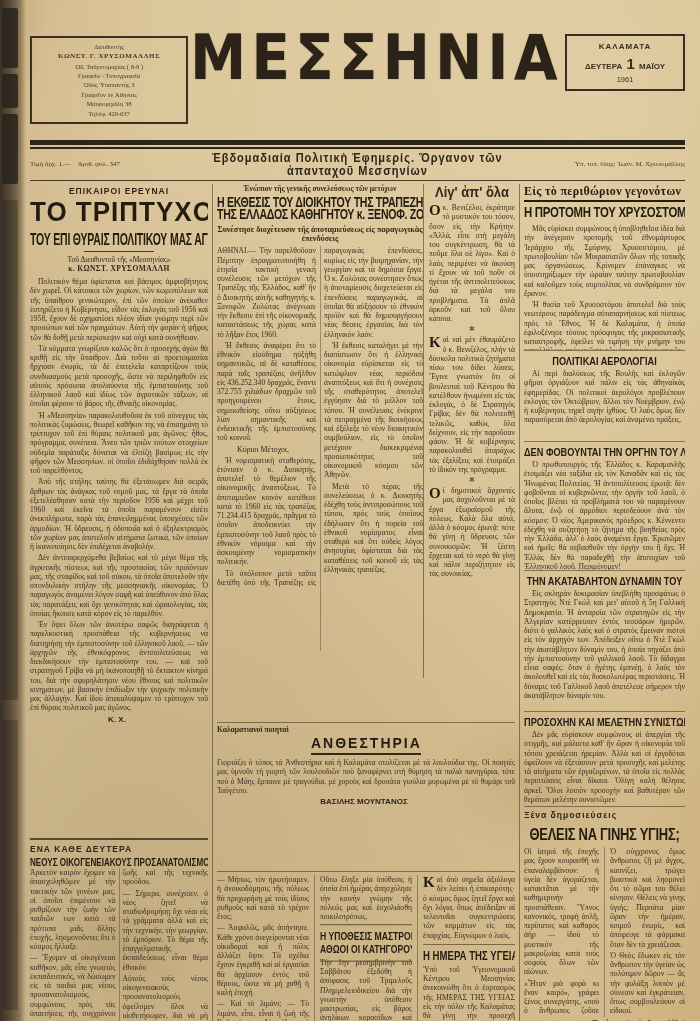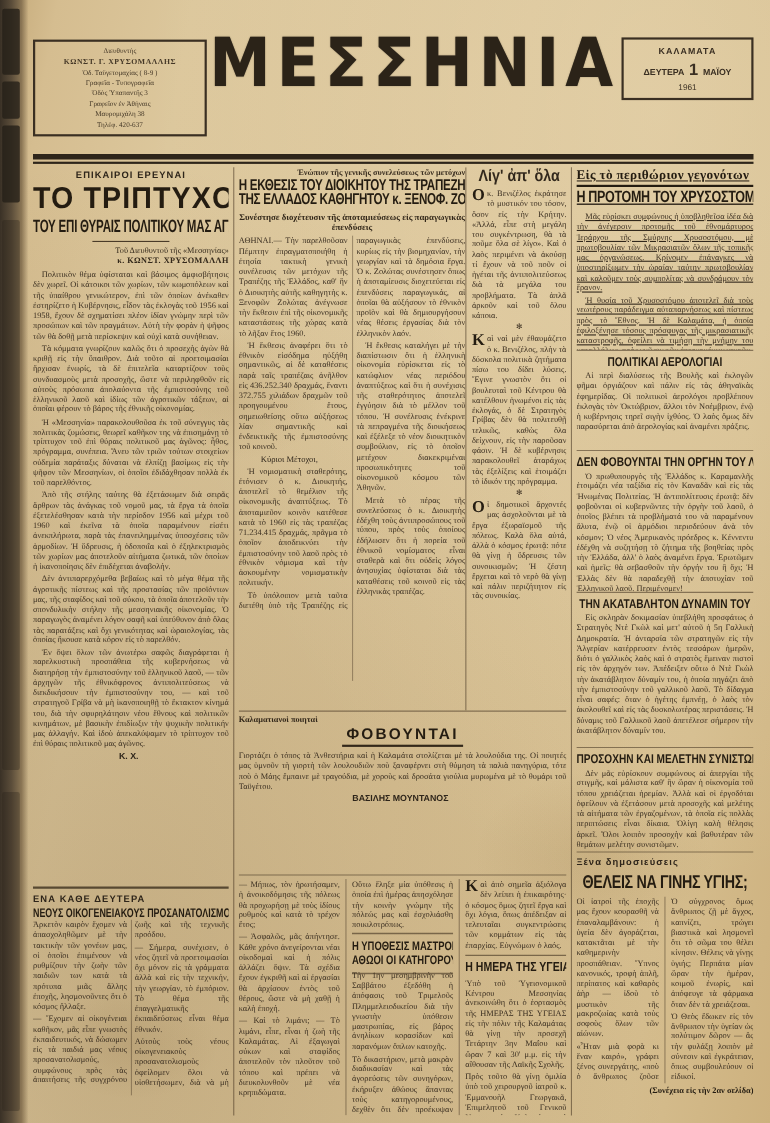--- a/index.html
+++ b/index.html
@@ -59,57 +59,57 @@
   .sig{font-family:"Liberation Sans",sans-serif;font-weight:bold;font-size:8px;text-align:center;margin:2px 4px 2px 0;color:#2e251a;}
   .kicker{font-family:"Liberation Sans",sans-serif;font-weight:bold;font-size:8.5px;letter-spacing:1px;color:#2e251a;}
   .hl{font-family:"Liberation Sans",sans-serif;font-weight:bold;color:#241c11;text-align:center;white-space:nowrap;overflow:hidden;}
   .hrule{border-top:1px solid rgba(64,48,30,.6);margin:4px 0;}
   .hrule2{border-top:2px solid rgba(50,38,22,.75);margin:4px 0;}
 
   
   .c1 .kick{ text-align:center;margin-top:2px;}
   .hl-tri1{font-size:26px;letter-spacing:1px;transform:scaleY(1.05);margin-top:1px;}
   .hl-tri2{font-size:10.5px;transform:scaleY(1.55);transform-origin:top;margin:1px 0 10px;letter-spacing:-.2px;}
-  .byline{ text-align:right;font-size:7.5px;margin:2px 0 4px;color:#33281a;}
+  .byline{ text-align:center;font-size:7.5px;margin:2px 0 4px;color:#33281a;}
   .byline .n{font-weight:bold;font-family:Liberation Serif, serif;font-size:7.5px;letter-spacing:.4px;}
   .byline-rule{width:70px;border-top:1px solid #4a3b28;margin:0 auto 3px;}
   .art1{height:650px;overflow:hidden;}
   .art2 .twocol{column-count:2;column-gap:7px;column-rule:1px solid rgba(64,48,30,.4);height:160px;overflow:hidden;margin-top:3px;}
   .hl-fam{font-size:8.1px;transform:scaleY(1.4);transform-origin:top left;margin-top:2px;}
 
   
   .band1{height:494px;display:flex;overflow:hidden;}
   .zol{width:206px;overflow:hidden;}
-  .zol .kick{font-size:7.5px;text-align:right;font-weight:bold;color:#3a2e20;}
+  .zol .kick{font-size:7.5px;text-align:center;font-weight:bold;color:#3a2e20;}
   .hl-zol{font-size:10.6px;transform:scaleY(1.35);transform-origin:top;line-height:1.15;letter-spacing:-.3px;}
   .subhead{font-size:8px;font-weight:bold;text-align:center;margin:8px 0 3px;color:#33281a;}
   .zol .twocol{column-count:2;column-gap:8px;column-rule:1px solid rgba(64,48,30,.4);height:405px;overflow:hidden;}
   .salut{font-weight:normal;font-size:7.8px;margin:2px 12px;text-indent:8px;}
 
   
   .lil{flex:1;border-left:1px solid rgba(64,48,30,.55);padding-left:5px;overflow:hidden;}
   .hl-lil{font-family:"Liberation Sans",sans-serif;font-weight:bold;font-size:13px;text-align:center;transform:scaleY(1.15);margin:0 0 4px;}
   .dropcap{float:left;font-size:15px;font-weight:bold;line-height:.85;padding:1px 2px 0 0;color:#241c11;}
   .starsep{text-align:center;font-size:7px;color:#3a2e20;margin:2px 0;}
 
   
-  .band2{height:146px;border-top:1px solid rgba(64,48,30,.55);padding-top:2px;overflow:hidden;}
+  .band2{height:146px;border-top:1px solid rgba(64,48,30,.55);padding-top:2px;overflow:hidden;margin-top:44px;}
   .lbl{font-size:7.5px;font-weight:bold;color:#33281a;}
   .hl-anth{display:block;width:110px;margin:1px auto 3px;font-size:14px;letter-spacing:2px;border-bottom:2px solid #33281a;padding-bottom:2px;}
 
   
   .band3{flex:1;display:flex;border-top:1px solid rgba(64,48,30,.55);padding-top:3px;overflow:hidden;}
   .b3col{flex:1;overflow:hidden;}
   .b3col + .b3col{border-left:1px solid rgba(64,48,30,.45);padding-left:5px;margin-left:5px;}
   .hl-small{font-size:8.6px;transform:scaleY(1.3);transform-origin:top;line-height:1.2;margin:3px 0 5px;border-top:1px solid rgba(64,48,30,.6);border-bottom:1px solid rgba(64,48,30,.6);padding:3px 0;}
   .hl-med{font-size:9.6px;transform:scaleY(1.25);transform-origin:top;margin:3px 0 5px;}
 
   
   .sec{overflow:hidden;}
-  .sec-protomi{height:166px;text-decoration:underline;}
+  .sec-protomi{height:166px;}
   .kickbar{font-size:12px;font-weight:bold;color:#241c11;border-bottom:2px solid #241c11;padding-bottom:1px;margin-bottom:2px;letter-spacing:.3px;white-space:nowrap;overflow:hidden;font-family:"Liberation Serif",serif;}
   .hl-r{font-size:11.4px;transform:scaleY(1.3);transform-origin:top left;text-align:left;margin:2px 0 8px;letter-spacing:-.3px;}
   .sec-aero{height:88px;border-top:1px solid rgba(64,48,30,.55);padding-top:2px;}
   .hl-r2{font-size:9.2px;transform:scaleY(1.25);transform-origin:top;margin:2px 0 4px;}
   .sec-orgi{height:126px;border-top:1px solid rgba(64,48,30,.55);padding-top:2px;}
   .sec-dyn{height:138px;border-top:1px solid rgba(64,48,30,.55);padding-top:2px;}
   .sec-pros{height:92px;border-top:1px solid rgba(64,48,30,.55);padding-top:2px;}
   .sec-ygies{height:246px;border-top:1px solid rgba(64,48,30,.55);padding-top:3px;}
   .yg2{display:flex;height:170px;overflow:hidden;}
   .yg2 .ycol{flex:1;overflow:hidden;}
@@ -157,20 +157,28 @@
         <div class="city">ΚΑΛΑΜΑΤΑ</div>
         <div class="dateline">
           <span>ΔΕΥΤΕΡΑ</span>
           <span class="num">1</span>
           <span>ΜΑΪΟΥ</span>
         </div>
         <div class="year">1961</div>
       </div>
     </div>
     <div class="mastrule"></div>
+    <div class="subtitlebar">
+      <div class="left">
+        <span>Τιμὴ δρχ. 1.—</span>&nbsp;&nbsp;&nbsp;
+        <span>Ἀριθ. φύλ. 347</span>
+      </div>
+      <div class="center">Ἑβδομαδιαία Πολιτικὴ Ἐφημερίς. Ὄργανον τῶν ἀπανταχοῦ Μεσσηνίων</div>
+      <div class="right">Ὑπ. τυπ. ὕλης: Ἰωάν. Μ. Χρυσομάλλης</div>
+    </div>
 
     <div class="columns">
 
       <div class="strip c1">
         <article class="art1">
           <div class="kick kicker">ΕΠΙΚΑΙΡΟΙ ΕΡΕΥΝΑΙ</div>
           <div class="hl hl-tri1">ΤΟ ΤΡΙΠΤΥΧΟΝ</div>
           <div class="hl hl-tri2">ΤΟΥ ΕΠΙ ΘΥΡΑΙΣ ΠΟΛΙΤΙΚΟΥ ΜΑΣ ΑΓΩΝΟΣ</div>
           <div class="byline-rule"></div>
           <div class="byline">
@@ -185,21 +193,21 @@
           <p class="b">Ἐν ὄψει ὅλων τῶν ἀνωτέρω σαφῶς διαγράφεται ἡ παρελκυστικὴ προσπάθεια τῆς κυβερνήσεως νὰ διατηρήσῃ τὴν ἐμπιστοσύνην τοῦ ἑλληνικοῦ λαοῦ, — τῶν ἀρχηγῶν τῆς ἐθνικόφρονος ἀντιπολιτεύσεως νὰ διεκδικήσουν τὴν ἐμπιστοσύνην του, — καὶ τοῦ στρατηγοῦ Γρίβα νὰ μὴ ἱκανοποιηθῇ τὸ ἔκτακτον κίνημά του, διὰ τὴν σφυρηλάτησιν νέου ἔθνους καὶ πολιτικῶν κινημάτων, μὲ βασικὴν ἐπιδίωξιν τὴν ψυχικὴν πολιτικήν μας ἀλλαγήν. Καὶ ἰδοὺ ἀπεκαλύψαμεν τὸ τρίπτυχον τοῦ ἐπὶ θύραις πολιτικοῦ μας ἀγῶνος.</p>
           <div class="sig">Κ. Χ.</div>
         </article>
         <div class="hrule2"></div>
         <article class="art2">
           <div class="kicker">ΕΝΑ ΚΑΘΕ ΔΕΥΤΕΡΑ</div>
           <div class="hl hl-fam">ΝΕΟΥΣ ΟΙΚΟΓΕΝΕΙΑΚΟΥΣ ΠΡΟΣΑΝΑΤΟΛΙΣΜΟΥΣ</div>
           <div class="twocol">
             <p class="b noind">Ἀρκετὸν καιρὸν ἔχομεν νὰ ἀπασχοληθῶμεν μὲ τὴν τακτικὴν τῶν γονέων μας, οἱ ὁποῖοι ἐπιμένουν νὰ ρυθμίζουν τὴν ζωὴν τῶν παιδιῶν των κατὰ τὰ πρότυπα μιᾶς ἄλλης ἐποχῆς, λησμονοῦντες ὅτι ὁ κόσμος ἤλλαξε.</p>
             <p class="b noind">— Ἔχομεν αἱ οἰκογένειαι καθῆκον, μᾶς εἶπε γνωστὸς ἐκπαιδευτικός, νὰ δώσωμεν εἰς τὰ παιδιά μας νέους προσανατολισμούς, συμφώνους πρὸς τὰς ἀπαιτήσεις τῆς συγχρόνου ζωῆς καὶ τῆς τεχνικῆς προόδου.</p>
-            <p class="b noind">— Σήμερα, συνέχισεν, ὁ νέος ζητεῖ νὰ προετοιμασίαι ὄχι μόνον εἰς τὰ γράμματα ἀλλὰ καὶ εἰς τὴν τεχνικήν, τὴν γεωργίαν, τὸ ἐμπόριον. Τὸ θέμα τῆς ἐπαγγελματικῆς ἐκπαιδεύσεως εἶναι θέμα ἐθνικόν.</p>
+            <p class="b noind">— Σήμερα, συνέχισεν, ὁ νέος ζητεῖ νὰ σταδιοδρομήσῃ ὄχι νέαι εἰς τὰ γράμματα ἀλλὰ καὶ εἰς τὴν τεχνικήν, τὴν γεωργίαν, τὸ ἐμπόριον. Τὸ θέμα τῆς ἐπαγγελματικῆς ἐκπαιδεύσεως εἶναι θέμα ἐθνικόν.</p>
             <p class="b noind">Αὐτοὺς τοὺς νέους οἰκογενειακοὺς προσανατολισμοὺς ὀφείλομεν ὅλοι νὰ υἱοθετήσωμεν, διὰ νὰ μὴ μείνῃ ὁ τόπος μας εἰς τὴν οὐρὰν τῆς προόδου καὶ τῆς ἐξελίξεως τῶν ἄλλων λαῶν τῆς Εὐρώπης.</p>
           </div>
         </article>
       </div>
 
       <div class="vr"></div>
 
       <div class="strip cmid">
 
         <div class="band1">
@@ -223,21 +231,21 @@
             <p class="b noind"><span class="dropcap">Ο</span><span> κ. Βενιζέλος ἐκράτησε τὸ μυστικόν του τόσον, ὅσον εἰς τὴν Κρήτην. «Ἀλλά, εἶπε στὴ μεγάλη του συγκέντρωση, θὰ τὰ ποῦμε ὅλα σὲ λίγο». Καὶ ὁ λαὸς περιμένει νὰ ἀκούσῃ τί ἔχουν νὰ τοῦ ποῦν οἱ ἡγέται τῆς ἀντιπολιτεύσεως διὰ τὰ μεγάλα του προβλήματα. Τὰ ἁπλᾶ ἀρκοῦν καὶ τοῦ ὅλου κάποια.</span></p>
             <div class="starsep">✻</div>
             <p class="b noind"><span class="dropcap">Κ</span><span>αὶ ναὶ μὲν ἐθαυμάζετο ὁ κ. Βενιζέλος, πλὴν τὰ δύσκολα πολιτικὰ ζητήματα πίσω του δίδει λύσεις. Ἔγινε γνωστὸν ὅτι οἱ βουλευταὶ τοῦ Κέντρου θὰ κατέλθουν ἡνωμένοι εἰς τὰς ἐκλογάς, ὁ δὲ Στρατηγὸς Γρίβας δὲν θὰ πολιτευθῇ τελικῶς, καθὼς ὅλα δείχνουν, εἰς τὴν παροῦσαν φάσιν. Ἡ δὲ κυβέρνησις παρακολουθεῖ ἀταράχως τὰς ἐξελίξεις καὶ ἑτοιμάζει τὸ ἰδικόν της πρόγραμμα.</span></p>
             <div class="starsep">✻</div>
             <p class="b noind"><span class="dropcap">Ο</span><span>ἱ δημοτικοὶ ἄρχοντές μας ἀσχολοῦνται μὲ τὰ ἔργα ἐξωραϊσμοῦ τῆς πόλεως. Καλὰ ὅλα αὐτά, ἀλλὰ ὁ κόσμος ἐρωτᾷ: πότε θὰ γίνῃ ἡ ὕδρευσις τῶν συνοικισμῶν; Ἡ ζέστη ἔρχεται καὶ τὸ νερὸ θὰ γίνῃ καὶ πάλιν περιζήτητον εἰς τὰς συνοικίας.</span></p>
           </aside>
         </div>
 
         <section class="band2">
           <div class="lbl">Καλαματιανοὶ ποιηταὶ</div>
-          <div class="hl hl-anth">ΦΟΒΟΥΝΤΑΙ</div>
+          <div class="hl hl-anth">ΑΝΘΕΣΤΗΡΙΑ</div>
           <p class="b noind">Γιορτάζει ὁ τόπος τὰ Ἀνθεστήρια καὶ ἡ Καλαμάτα στολίζεται μὲ τὰ λουλούδια της. Οἱ ποιητές μας ὑμνοῦν τὴ γιορτὴ τῶν λουλουδιῶν ποὺ ξαναφέρνει στὴ θύμηση τὰ παλιὰ πανηγύρια, τότε ποὺ ὁ Μάης ἔμπαινε μὲ τραγούδια, μὲ χοροὺς καὶ δροσάτα γιούλια μυρωμένα μὲ τὸ θυμάρι τοῦ Ταϋγέτου.</p>
           <div class="sig">ΒΑΣΙΛΗΣ ΜΟΥΝΤΑΝΟΣ</div>
         </section>
 
         <div class="band3">
           <div class="b3col">
             <p class="b noind">— Μήπως, τὸν ἠρωτήσαμεν, ἡ ἀνοικοδόμησις τῆς πόλεως θὰ προχωρήσῃ μὲ τοὺς ἰδίους ρυθμοὺς καὶ κατὰ τὸ τρέχον ἔτος;</p>
             <p class="b noind">— Ἀσφαλῶς, μᾶς ἀπήντησε. Κάθε χρόνο ἀνεγείρονται νέαι οἰκοδομαὶ καὶ ἡ πόλις ἀλλάζει ὄψιν. Τὰ σχέδια ἔχουν ἐγκριθῆ καὶ αἱ ἐργασίαι θὰ ἀρχίσουν ἐντὸς τοῦ θέρους, ὥστε νὰ μὴ χαθῇ ἡ καλὴ ἐποχή.</p>
             <p class="b noind">— Καὶ τὸ λιμάνι; — Τὸ λιμάνι, εἶπε, εἶναι ἡ ζωὴ τῆς Καλαμάτας. Αἱ ἐξαγωγαὶ σύκων καὶ σταφίδος ἀποτελοῦν τὸν πλοῦτον τοῦ τόπου καὶ πρέπει νὰ διευκολυνθοῦν μὲ νέα κρηπιδώματα.</p>
 

